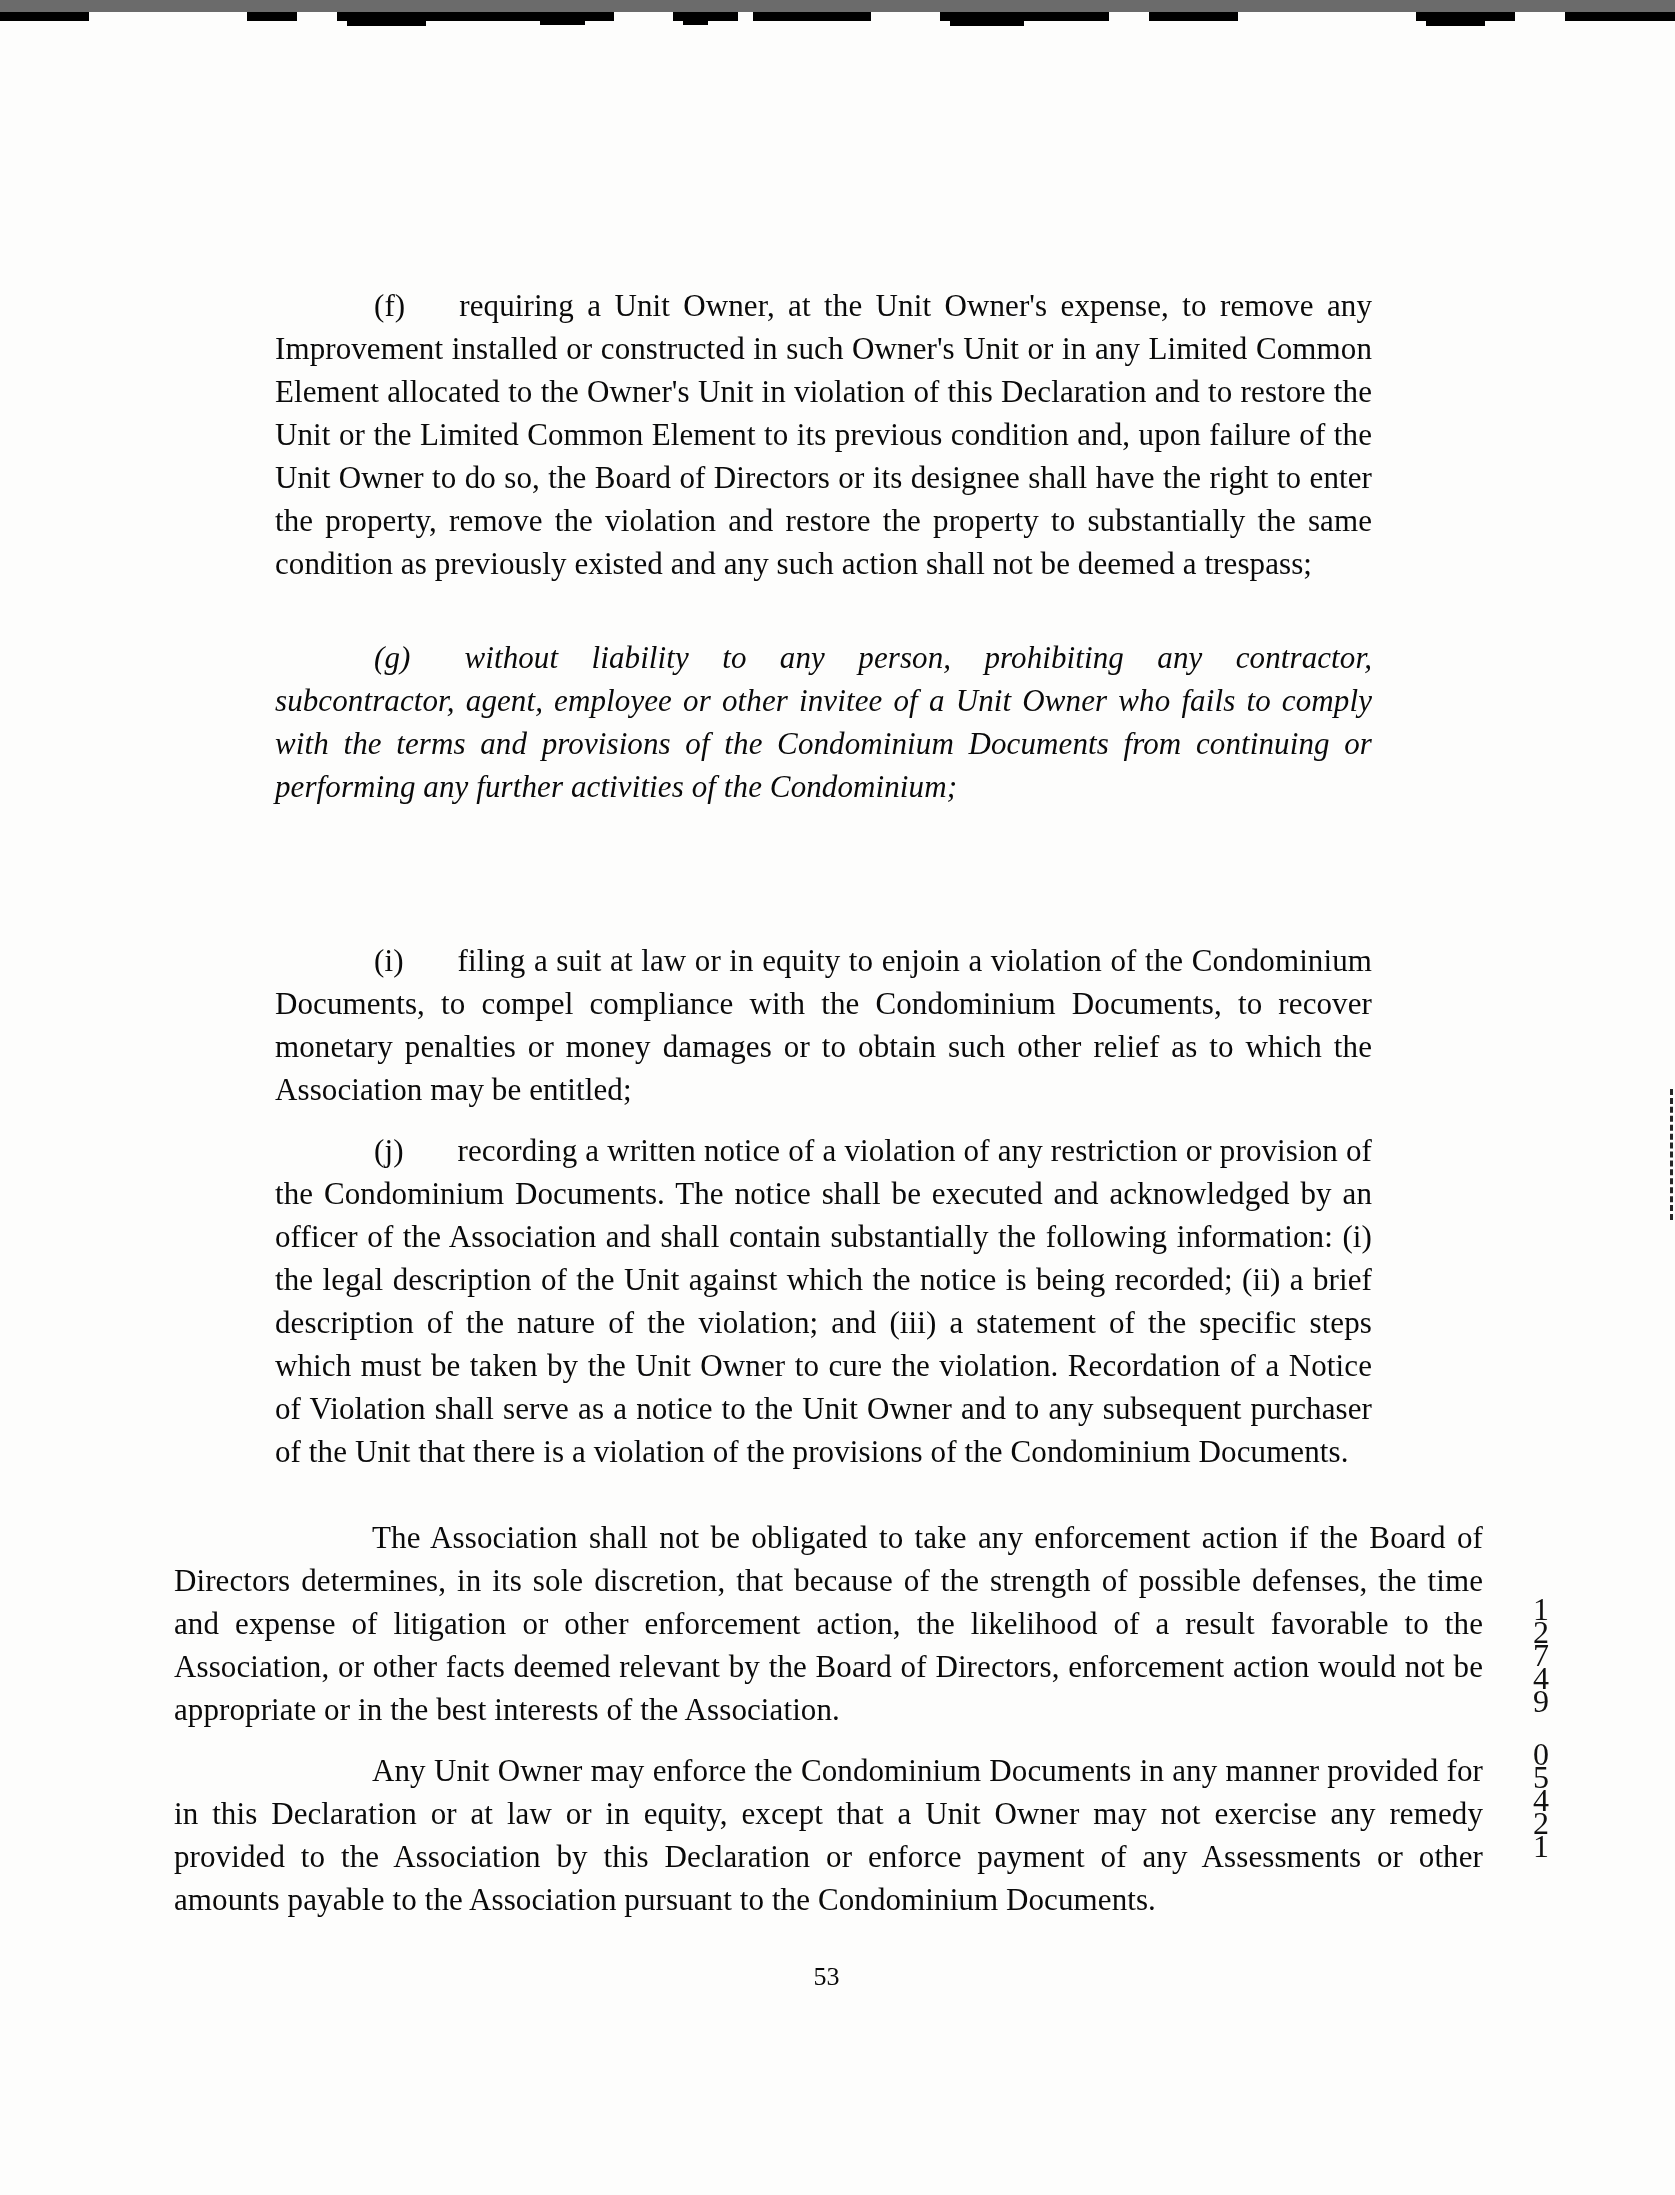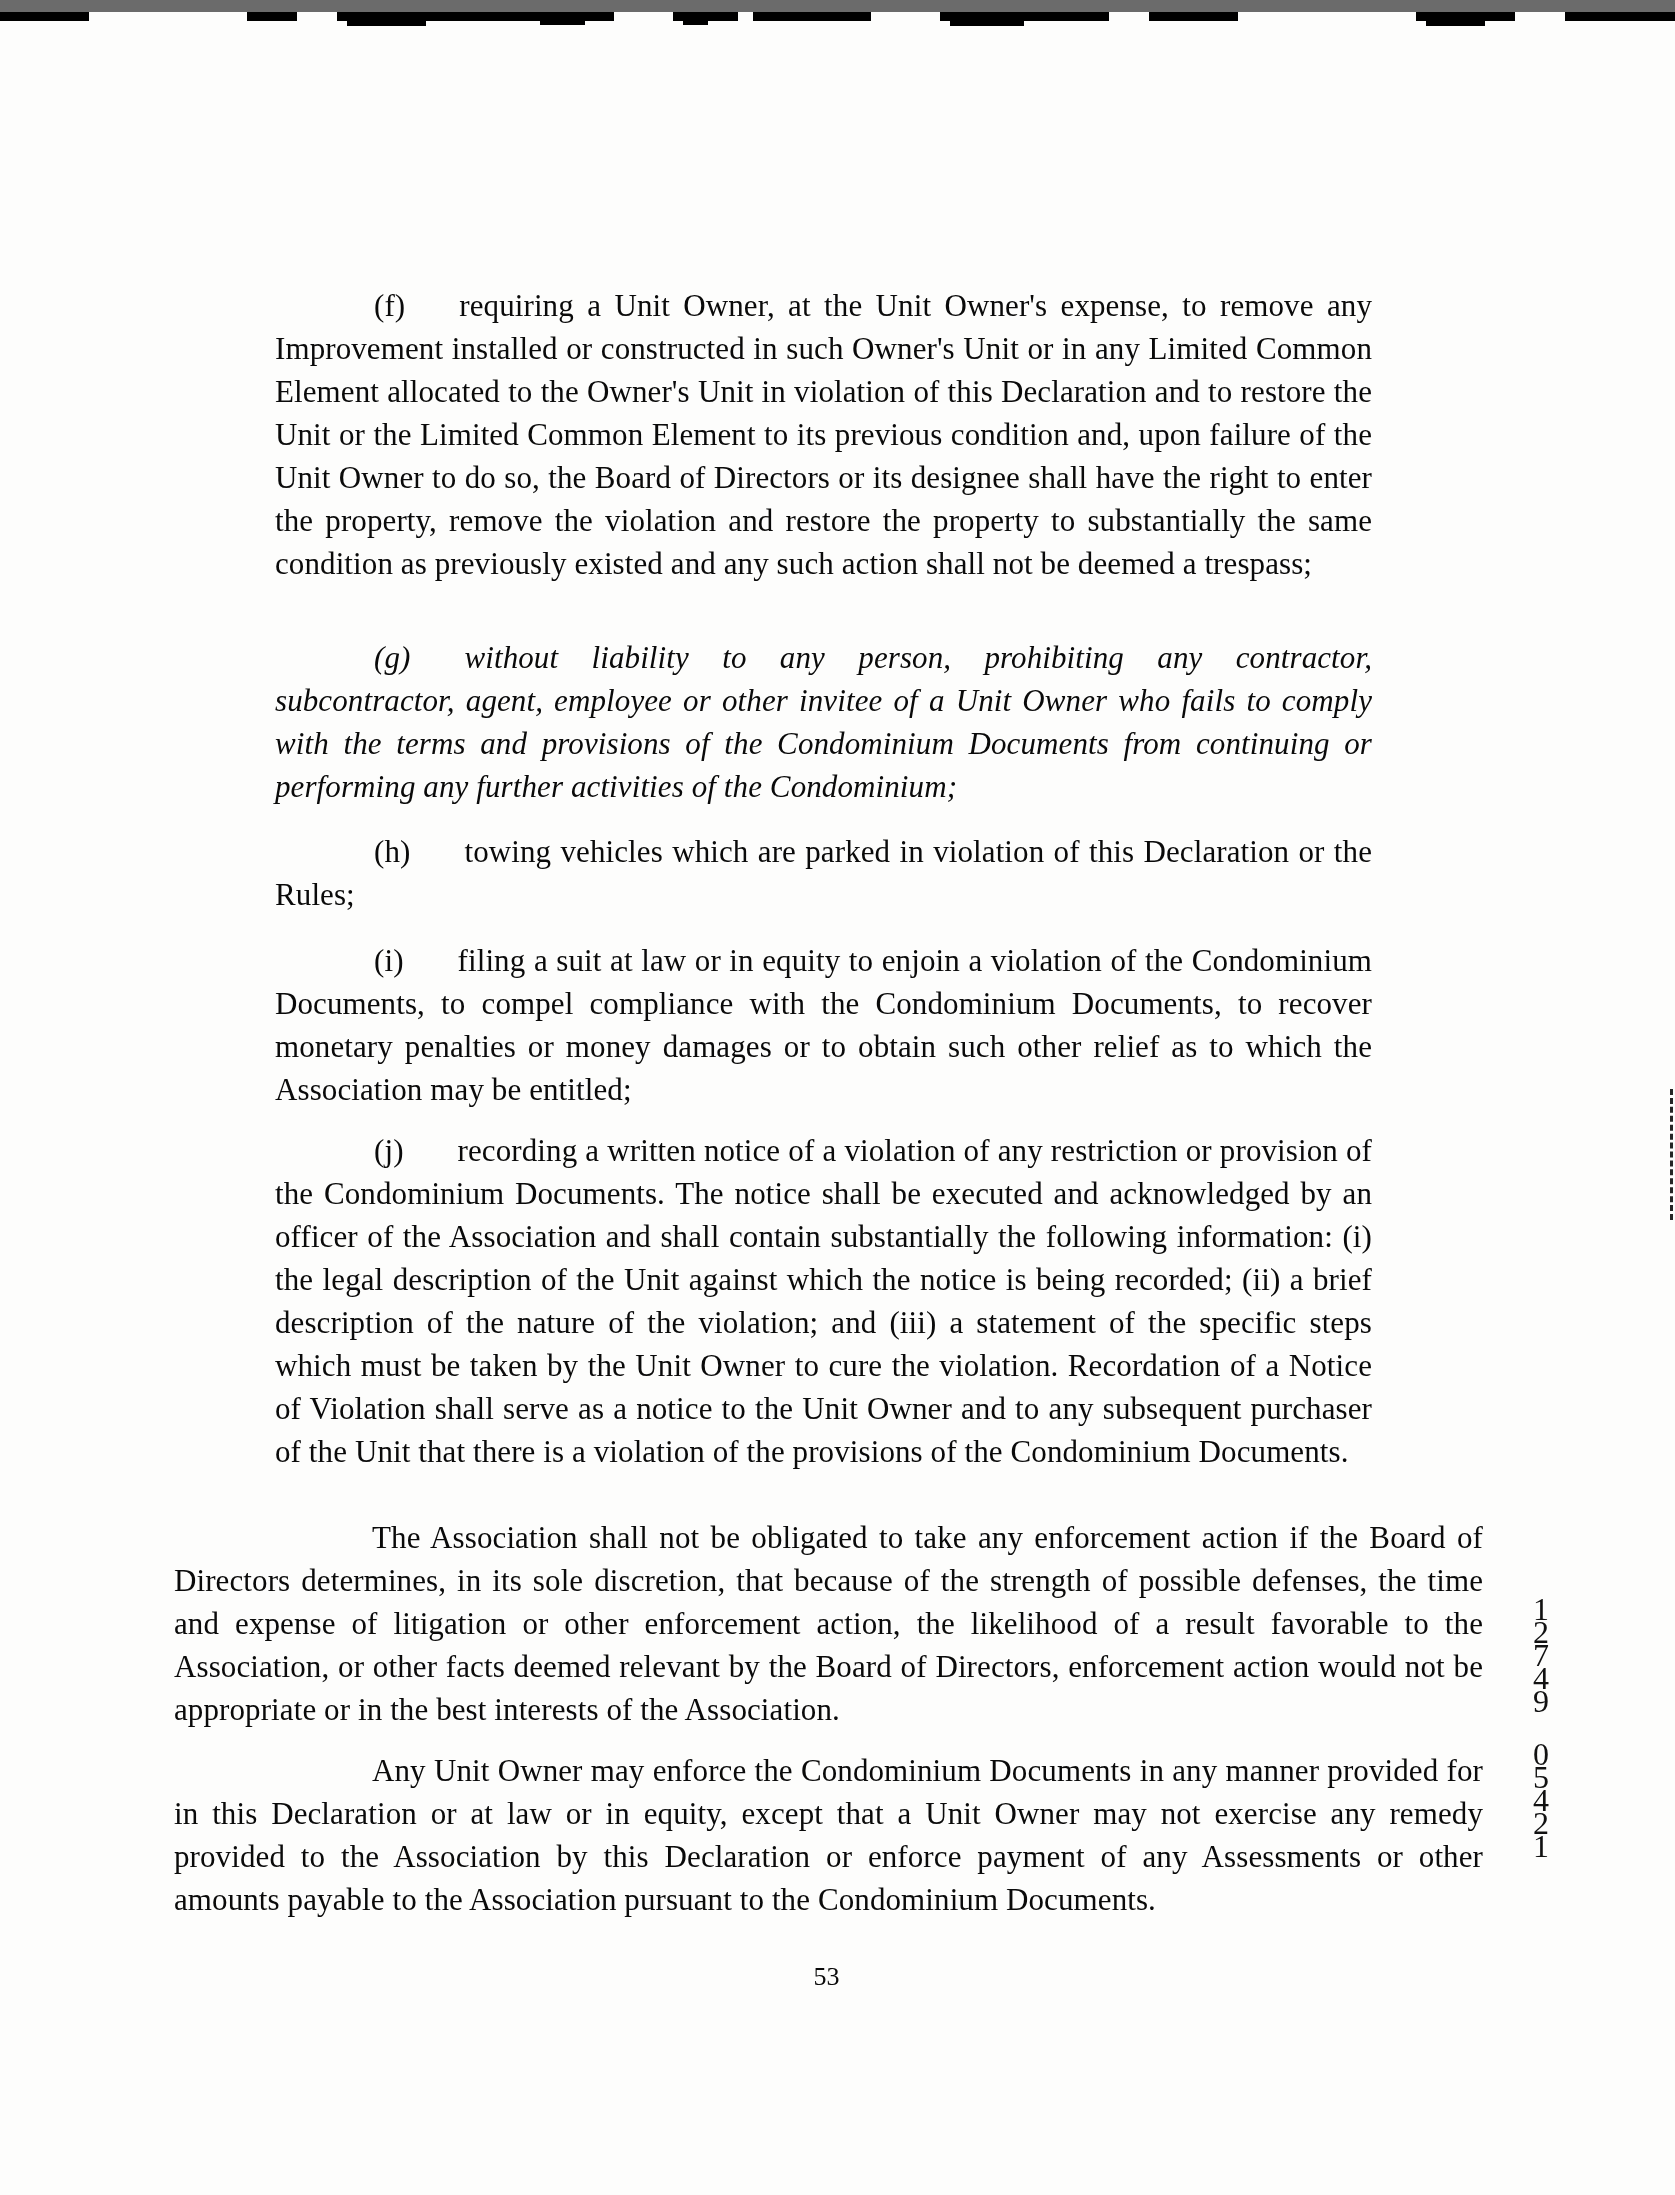--- a/index.html
+++ b/index.html
@@ -99,21 +99,20 @@
   <div class="scan-tick" style="left:347px;top:9px;width:79px;height:5px;"></div>
   <div class="scan-tick" style="left:540px;top:9px;width:45px;height:4px;"></div>
   <div class="scan-tick" style="left:683px;top:9px;width:25px;height:4px;"></div>
   <div class="scan-tick" style="left:950px;top:9px;width:74px;height:5px;"></div>
   <div class="scan-tick" style="left:1426px;top:9px;width:59px;height:5px;"></div>
 
   <p class="subpara" style="top:241px;"><span>(f)</span><span class="tab-gap"></span><span>requiring a Unit Owner, at the Unit Owner's expense, to remove any Improvement installed or constructed in such Owner's Unit or in any Limited Common Element allocated to the Owner's Unit in violation of this Declaration and to restore the Unit or the Limited Common Element to its previous condition and, upon failure of the Unit Owner to do so, the Board of Directors or its designee shall have the right to enter the property, remove the violation and restore the property to substantially the same condition as previously existed and any such action shall not be deemed a trespass;</span></p>
 
   <p class="subpara" style="top:593px;font-style:italic;"><span>(g)</span><span class="tab-gap"></span><span>without liability to any person, prohibiting any contractor, subcontractor, agent, employee or other invitee of a Unit Owner who fails to comply with the terms and provisions of the Condominium Documents from continuing or performing any further activities of the Condominium;</span></p>
 
-  <p class="subpara" style="top:787px;"><span>(h)</span><span class="tab-gap"></span><span>towing vehicles which are parked in violation of this Declaration or the Rules;</span></p>
 
   <p class="subpara" style="top:896px;"><span>(i)</span><span class="tab-gap"></span><span>filing a suit at law or in equity to enjoin a violation of the Condominium Documents, to compel compliance with the Condominium Documents, to recover monetary penalties or money damages or to obtain such other relief as to which the Association may be entitled;</span></p>
 
   <p class="subpara" style="top:1086px;"><span>(j)</span><span class="tab-gap"></span><span>recording a written notice of a violation of any restriction or provision of the Condominium Documents.  The notice shall be executed and acknowledged by an officer of the Association and shall contain substantially the following information: (i) the legal description of the Unit against which the notice is being recorded; (ii) a brief description of the nature of the violation; and (iii) a statement of the specific steps which must be taken by the Unit Owner to cure the violation.  Recordation of a Notice of Violation shall serve as a notice to the Unit Owner and to any subsequent purchaser of the Unit that there is a violation of the provisions of the Condominium Documents.</span></p>
 
   <p class="bodypara" style="top:1473px;">The Association shall not be obligated to take any enforcement action if the Board of Directors determines, in its sole discretion, that because of the strength of possible defenses, the time and expense of litigation or other enforcement action, the likelihood of a result favorable to the Association, or other facts deemed relevant by the Board of Directors, enforcement action would not be appropriate or in the best interests of the Association.</p>
 
   <p class="bodypara" style="top:1706px;">Any Unit Owner may enforce the Condominium Documents in any manner provided for in this Declaration or at law or in equity, except that a Unit Owner may not exercise any remedy provided to the Association by this Declaration or enforce payment of any Assessments or other amounts payable to the Association pursuant to the Condominium Documents.</p>
 
   <div class="stamp stamp-1">12749</div>

